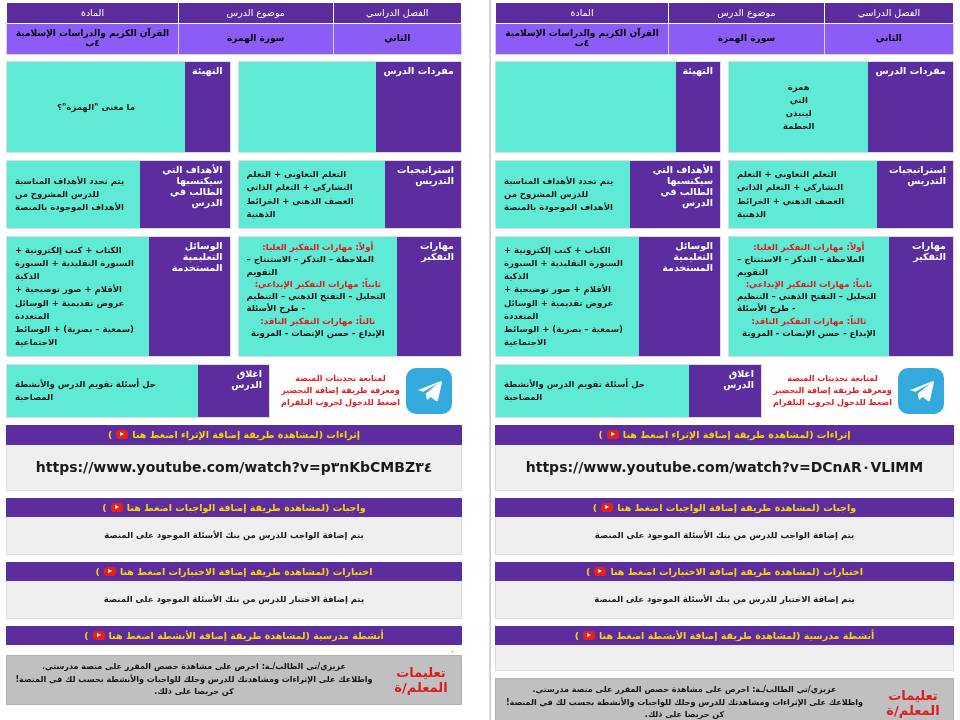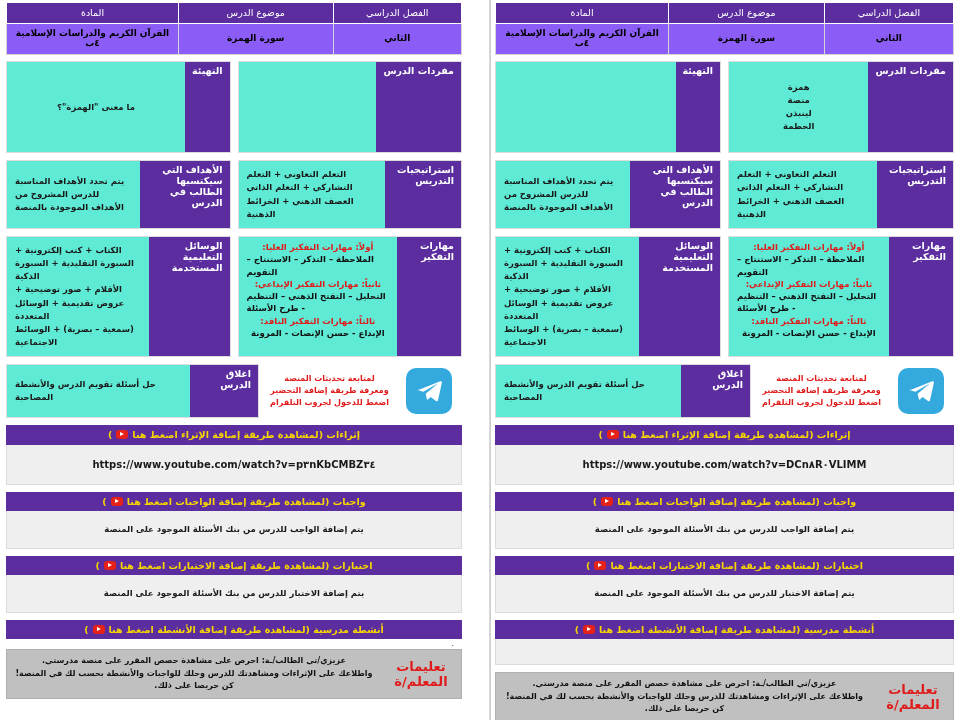--- a/index.html
+++ b/index.html
@@ -187,31 +187,31 @@
     box-sizing: border-box;
     margin-bottom: 7px;
     min-height: 34px;
     display: flex;
     align-items: center;
     justify-content: center;
   }
   .bar-panel.url {
     font-family: "DejaVu Sans", "Liberation Sans", sans-serif;
     direction: ltr;
-    font-size: 10px;
+    font-size: 14px;
   }
   .bar-panel.blank { min-height: 26px; }
 
   
   .telegram-row {
     display: flex;
     flex-direction: row;
     align-items: center;
     justify-content: flex-start;
-    gap: 17px;
+    gap: 6px;
     padding: 4px 10px 4px 4px;
     box-sizing: border-box;
   }
   .tg-icon {
     width: 46px;
     height: 46px;
     border-radius: 10px;
     background: #34a9dd;
     display: flex;
     align-items: center;
@@ -285,21 +285,21 @@
         <td>القرآن الكريم والدراسات الإسلامية ٤ب</td>
       </tr>
     </tbody>
       </table>
 
     <div class="band">
       <div class="box">
         <div class="box-head">مفردات الدرس</div>
         <div class="box-body vocab tall">
           <span class="v-line">همزة</span>
-          <span class="v-line">منصة</span>
+          <span class="v-line">التي</span>
           <span class="v-line">لينبذن</span>
           <span class="v-line">الحطمة</span>
         </div>
       </div>
       <div class="box">
         <div class="box-head">التهيئة</div>
       </div>
     </div>
 
     <div class="band">

